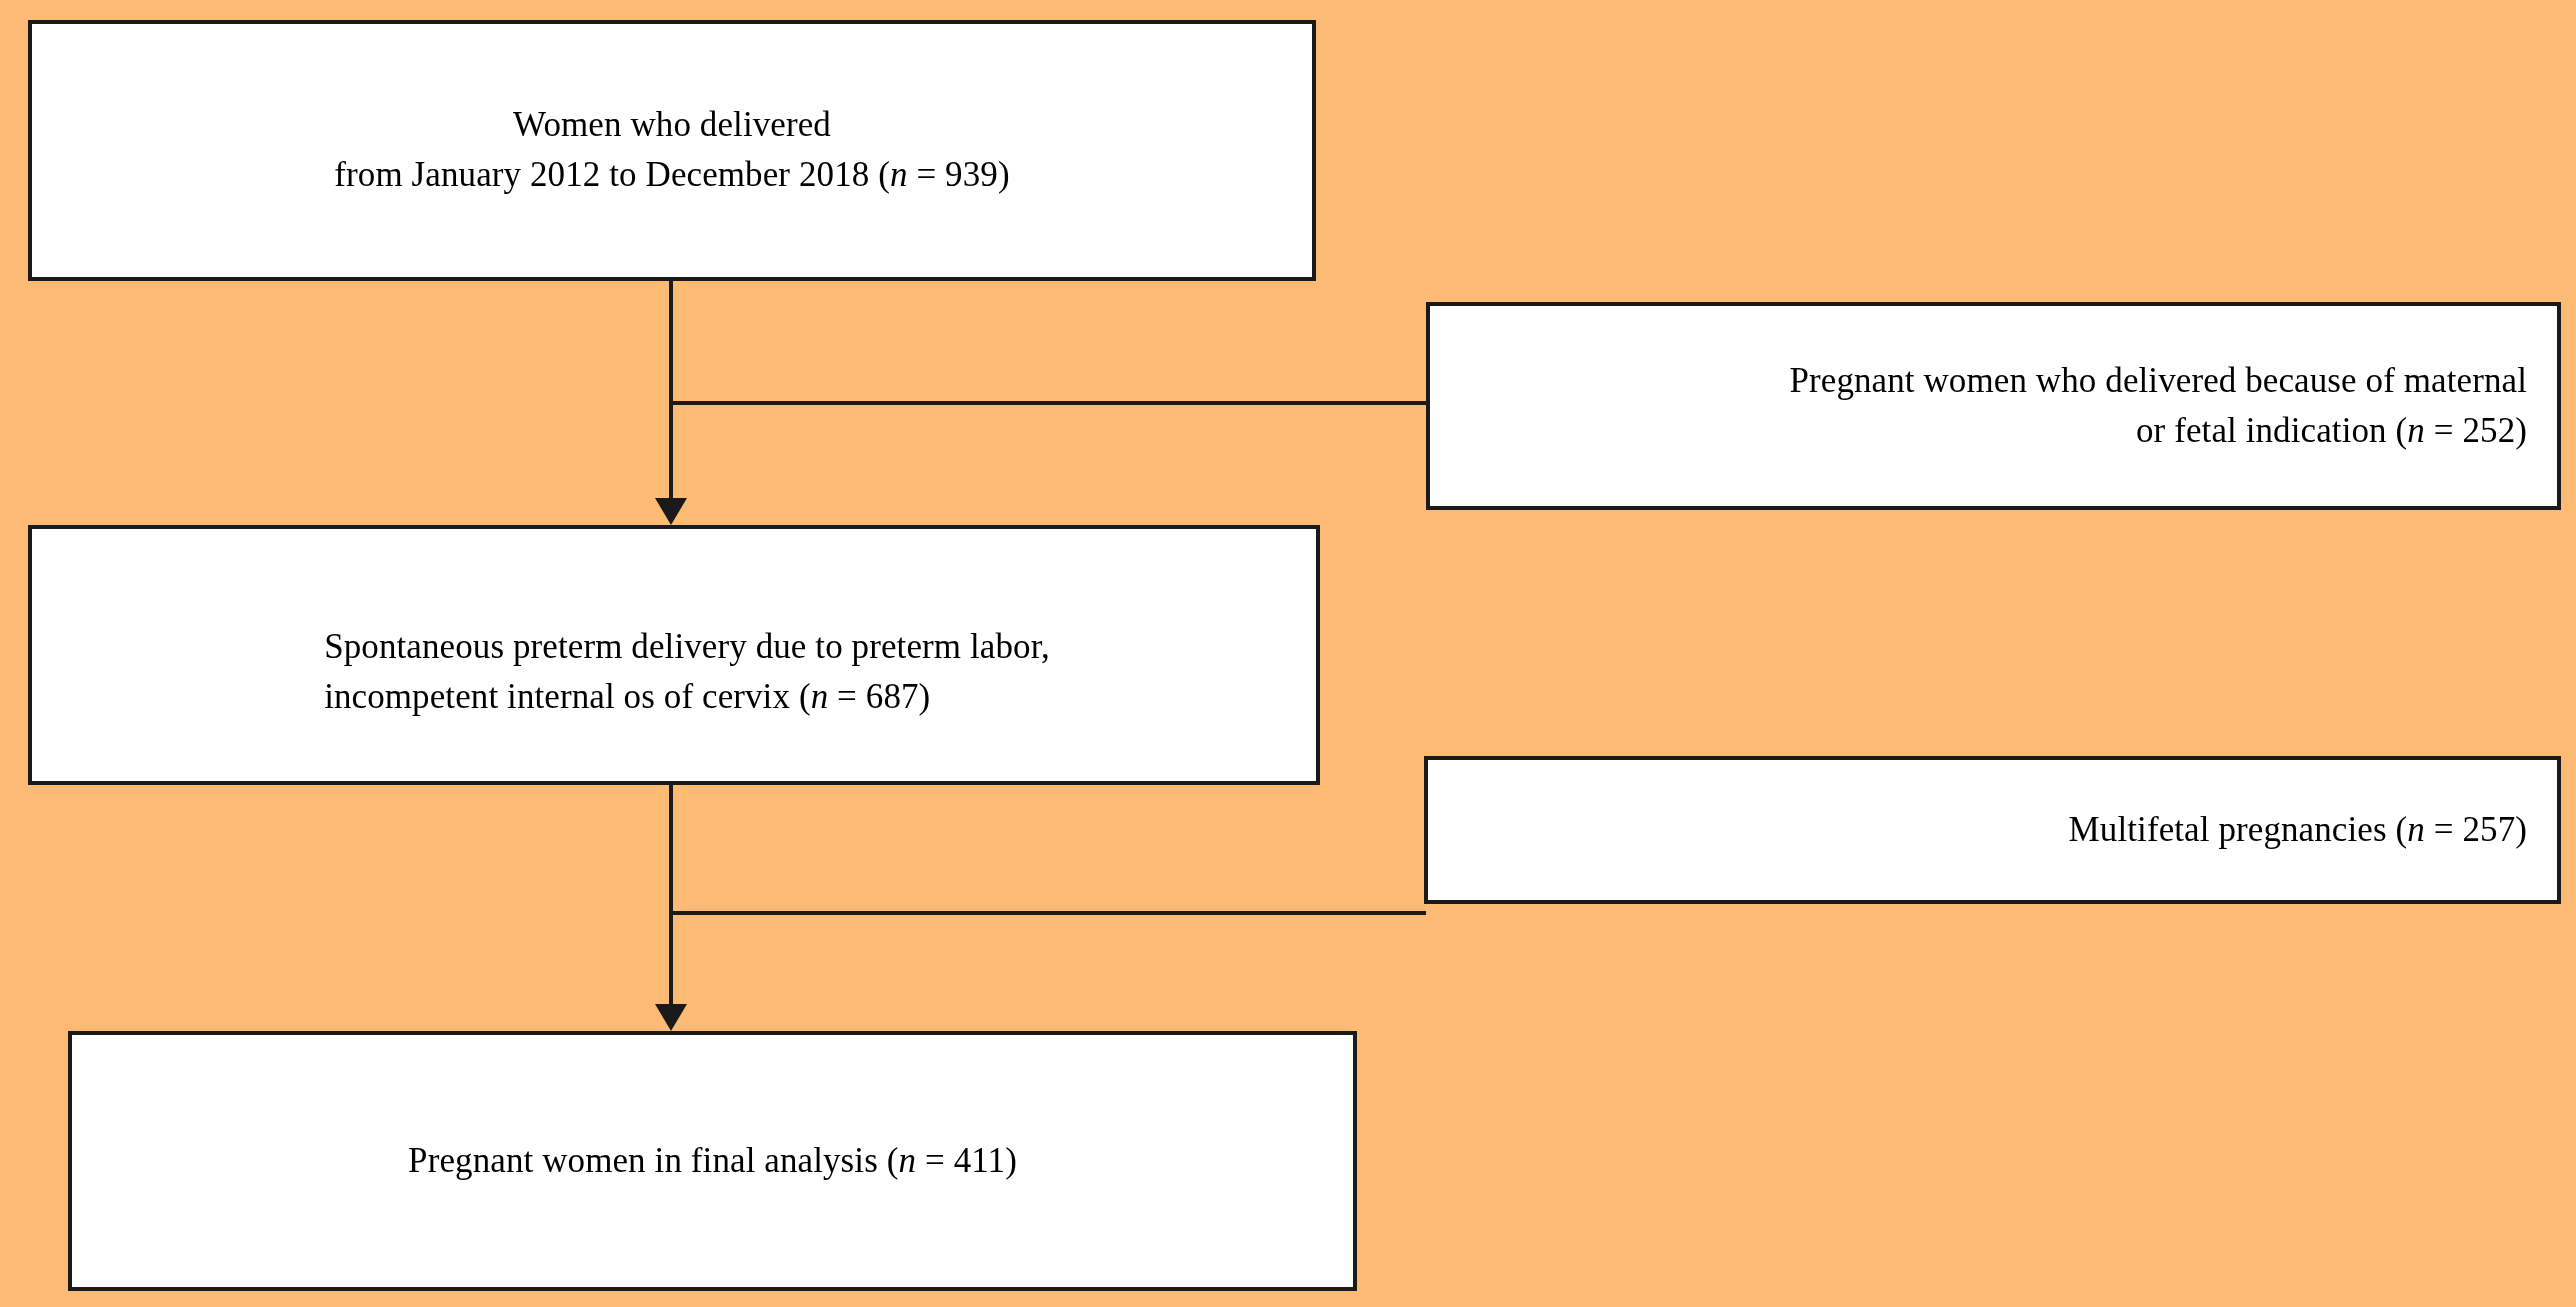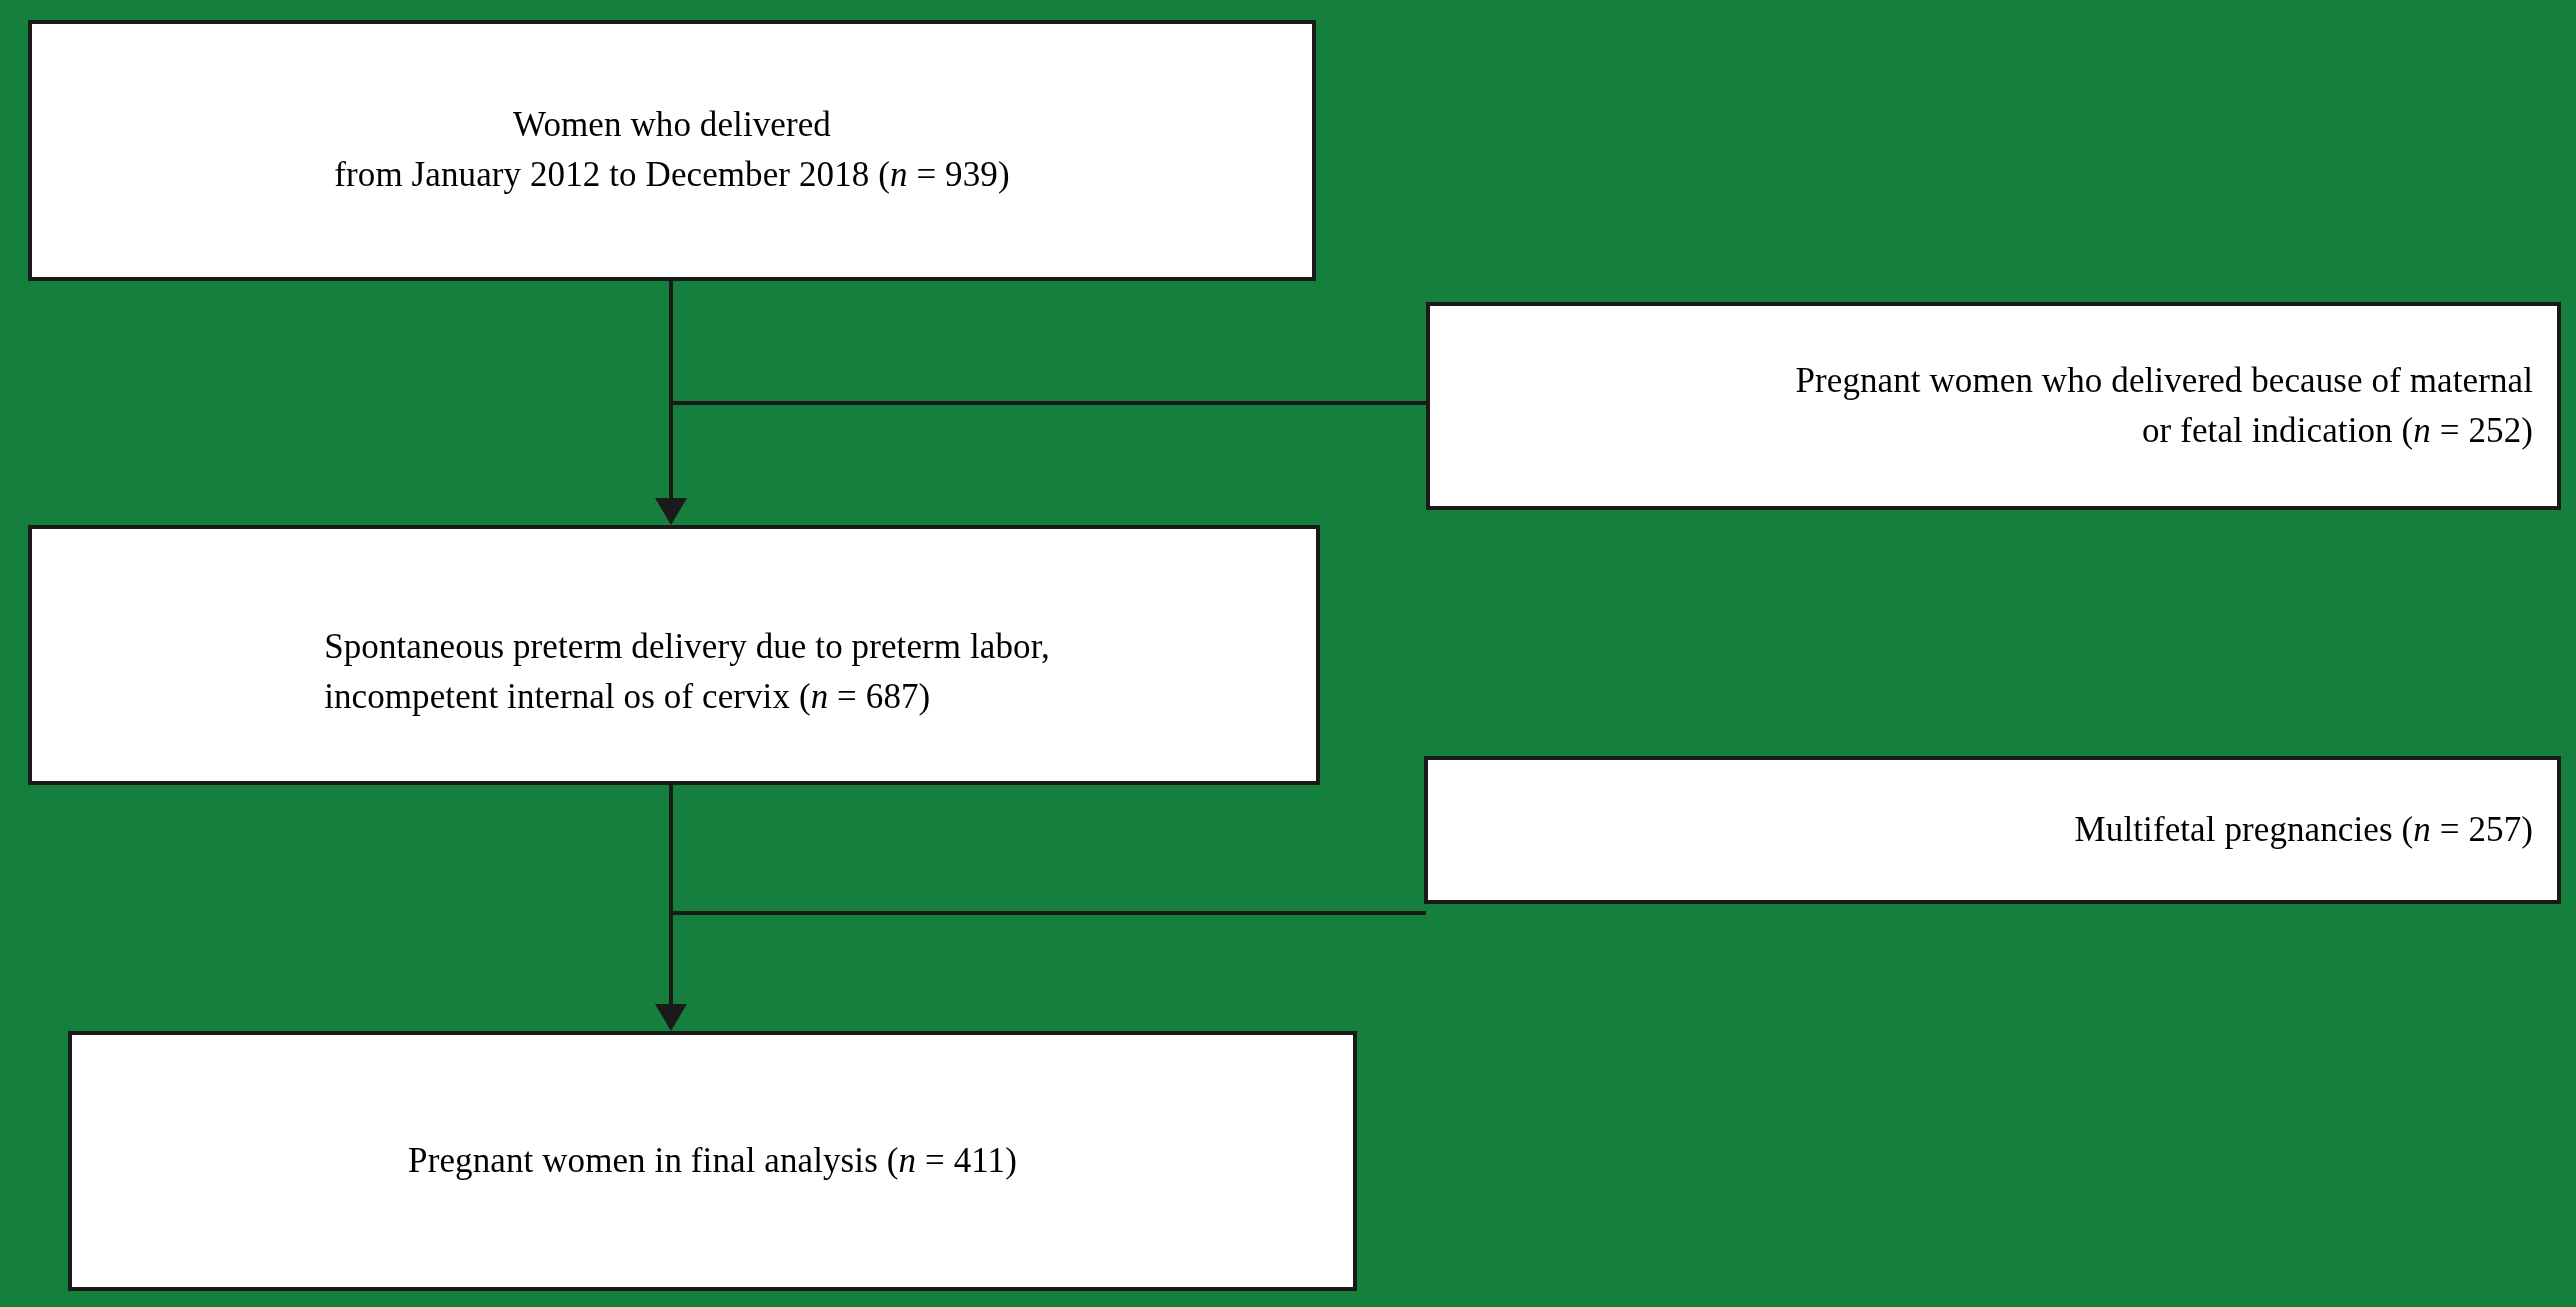--- a/index.html
+++ b/index.html
@@ -9,21 +9,21 @@
     background: #ffffff;
   }
   body {
     font-family: "Liberation Serif", "DejaVu Serif", serif;
     color: #000000;
   }
   #stage {
     position: relative;
     width: 2576px;
     height: 1307px;
-    background: #15803d;
+    background: #fdba74;
     overflow: hidden;
   }
 
   
   .node {
     position: absolute;
     box-sizing: border-box;
     border: 4.1px solid #1a1a1a;
     background: #ffffff;
     display: flex;
@@ -31,21 +31,21 @@
     justify-content: center;
   }
   .node .line {
     display: block;
     font-size: 35px;
     line-height: 1.42;
     white-space: nowrap;
     letter-spacing: 0.1px;
   }
   .node.center .line { text-align: center; }
-  .node.right  .line { text-align: right; padding-right: 24px; }
+  .node.right  .line { text-align: right; padding-right: 30px; }
   .node.leftblock { align-items: center; }
   .node.leftblock .lines { text-align: left; margin-top: 33px; }
 
   
   #node-enrolled   { left: 28px;   top: 19.5px;   width: 1288px; height: 261px; }
   #node-excluded-1 { left: 1426px; top: 302px;  width: 1135px; height: 208px; }
   #node-spontaneous{ left: 28px;   top: 525px;  width: 1292px; height: 260px; }
   #node-excluded-2 { left: 1424px; top: 756px; width: 1137px; height: 148px; }
   #node-final      { left: 28px;   top: 1031px; width: 1289px; height: 260px; margin-left: 40px; }
 

